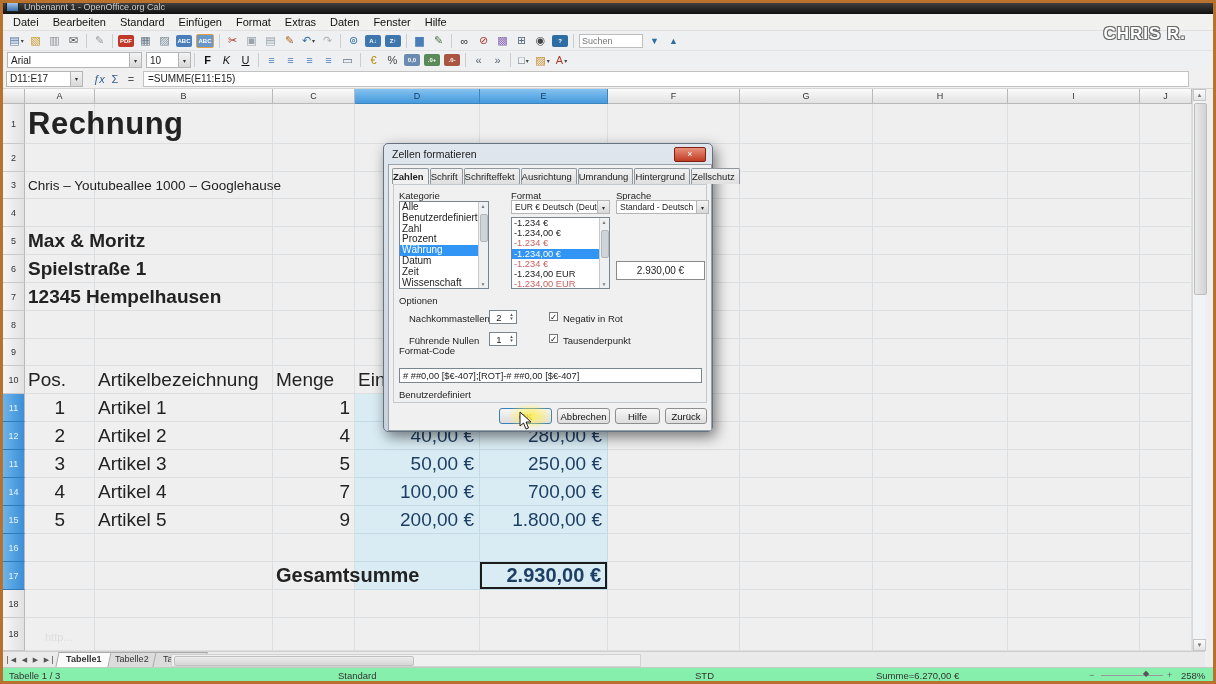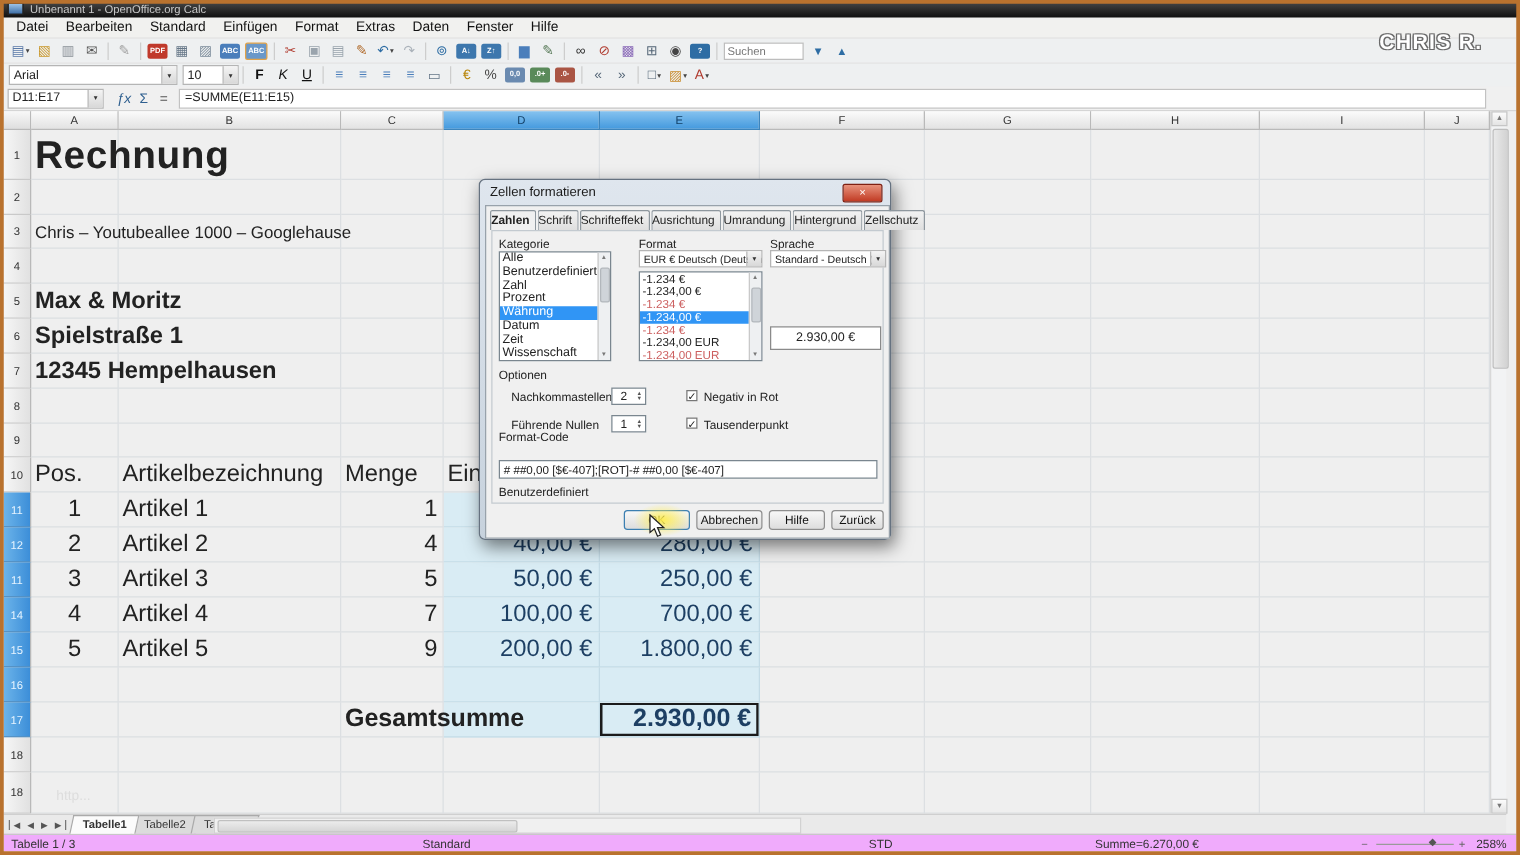--- a/index.html
+++ b/index.html
@@ -72,21 +72,21 @@
   .nav-ico{width:11px;font-size:7px;color:#555;text-align:center;}
   .nav-ico.first{border-left:1px solid #777;margin-left:4px;}
   .nav-ico.last{border-right:1px solid #777;}
   #sheet-tabs{display:flex;margin-left:4px;height:15px;}
   .stab{font-size:9px;padding:1px 8px;background:#dcdcdc;border:1px solid #aaa;border-bottom:none;transform:skewX(-12deg);margin-right:-4px;color:#333;}
   .stab span{display:inline-block;transform:skewX(12deg);}
   .stab.active{background:#fbfbfb;font-weight:bold;z-index:2;}
   #hscroll{position:absolute;left:168px;top:2px;width:468px;height:11px;background:#f0f0f0;border:1px solid #d2d2d2;}
   #hthumb{position:absolute;left:2px;top:1px;width:238px;height:8px;background:linear-gradient(#ececec,#d6d6d6);border:1px solid #c0c0c0;border-radius:2px;}
   
-  #statusbar{left:3px;top:667px;width:1210px;height:14px;background:#f0abfc;border-top:1px solid #c8c8c8;font-size:9.5px;color:#333;}
+  #statusbar{left:3px;top:667px;width:1210px;height:14px;background:#86efac;border-top:1px solid #c8c8c8;font-size:9.5px;color:#333;}
   .sb-item{position:absolute;top:2px;white-space:nowrap;}
   #zoom-track{position:absolute;top:7px;left:1098px;width:62px;height:1px;background:#9a9a9a;}
   #zoom-marker{position:absolute;top:1px;left:1140px;font-size:8px;color:#555;}
   .zoom-btn{position:absolute;top:2px;font-size:9px;color:#666;}
   
   #dialog{left:383px;top:143px;width:330px;height:289px;background:linear-gradient(#dfe6ee,#c7d2dd);border:1px solid #667280;border-radius:5px;box-shadow:3px 5px 14px rgba(0,0,0,.5);z-index:20;}
   #dlg-title{position:absolute;left:8px;top:4px;font-size:10.5px;color:#1b1b1b;}
   #dlg-close{position:absolute;right:6px;top:3px;width:30px;height:13px;background:linear-gradient(#e8927c,#c13b24);border:1px solid #7e2012;border-radius:2px;color:#fff;font-size:9px;line-height:12px;text-align:center;}
   #dlg-body{position:absolute;left:4px;top:20px;width:322px;height:265px;background:#f0f0f0;border:1px solid #98a2ab;}
   .dabs{position:absolute;box-sizing:border-box;}

